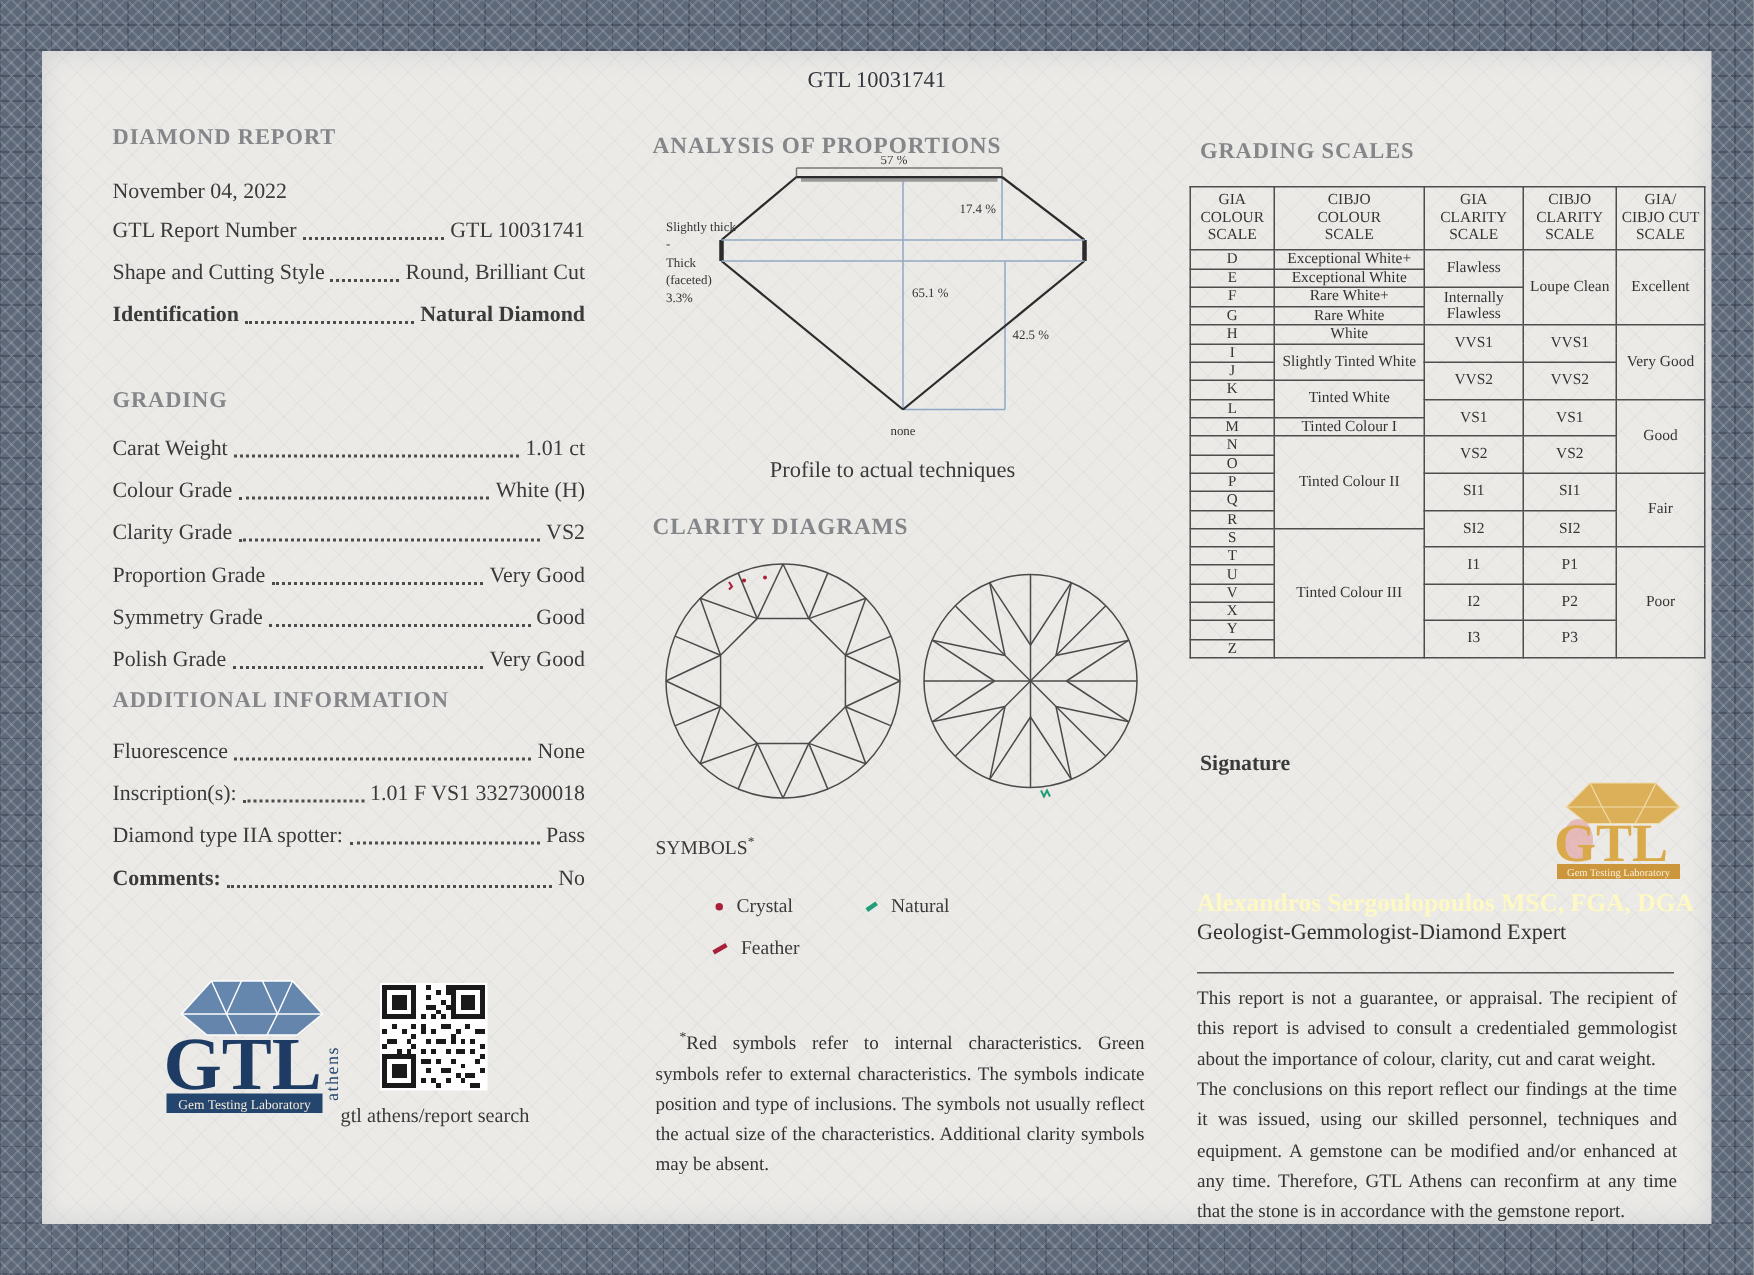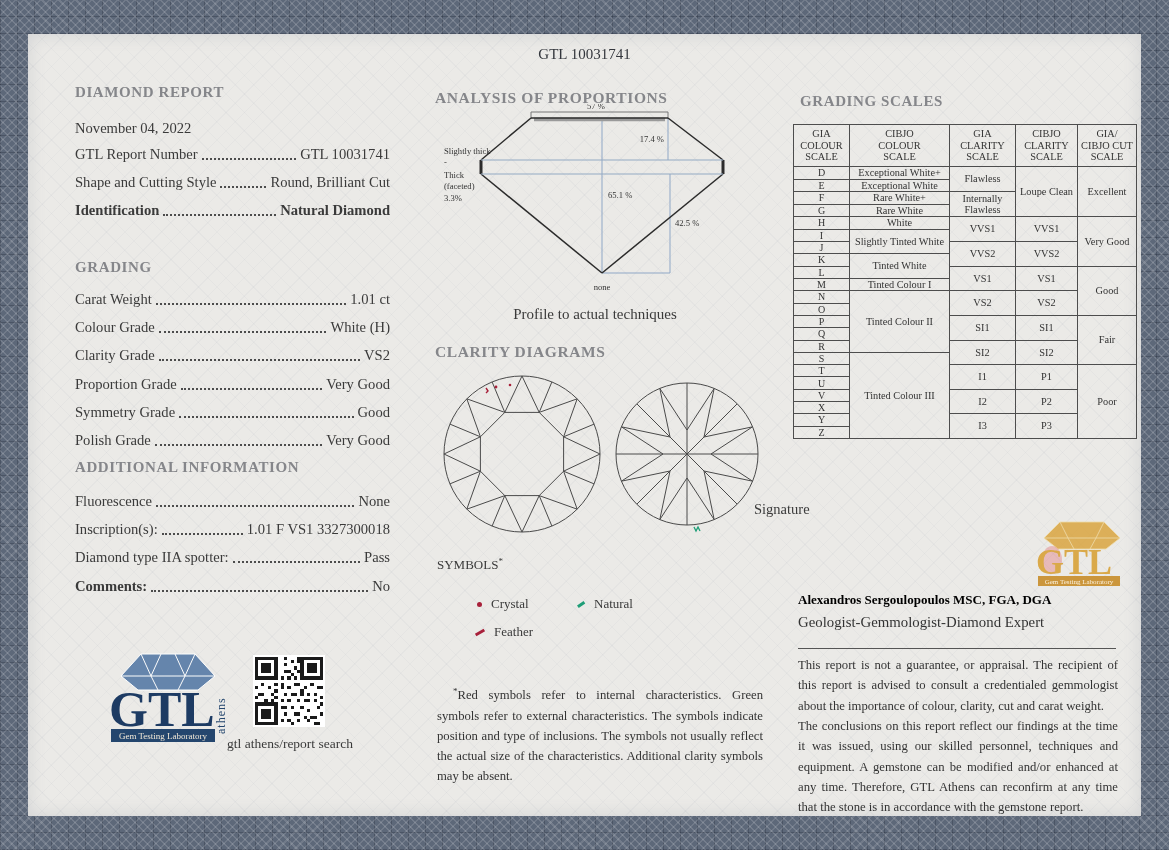--- a/index.html
+++ b/index.html
@@ -32,21 +32,21 @@
       overflow:hidden;line-height:1.12;}
   table.scales th{font-weight:normal;font-size:10.3px;height:41px;}
   table.scales td{height:11.3px;}
   td.letter{font-size:10px;}
   .hline{display:block;}
   .legend-item{position:absolute;display:flex;align-items:center;font-size:13px;color:#3a3a3a;}
   .mark{display:inline-block;margin-right:9px;}
   .footnote,.disclaimer{font-size:12.7px;line-height:1.6;text-align:justify;color:#333;margin:0;}
   .qr-caption{font-size:13.5px;text-align:center;}
   .sig-label{font-size:14.5px;}
-  .name{font-size:13px;font-weight:bold;color:#000000;}
+  .name{font-size:17px;font-weight:bold;color:#fef9c3;}
   .name-sub{font-size:14.8px;color:#333;}
   .sep{border-top:1.2px solid #555;}
   sup{font-size:9px;}
   svg text{font-family:"Liberation Serif","DejaVu Serif",serif;}
 </style>
 </head>
 <body>
 
 <div class="page">
   <div class="frame"></div>
@@ -457,21 +457,21 @@
             <td rowspan="2">I3</td>
             <td rowspan="2">P3</td>
           </tr>
       <tr>
             <td class="letter">Z</td>
           </tr>
     </tbody>
       </table>
   </div>
 
-  <div class="abs sig-label" style="left:754px;top:501px;">Signature</div>
+  <div class="abs sig-label" style="left:800px;top:501px;font-weight:bold;">Signature</div>
 
   <div class="abs" style="left:1030px;top:518px;width:100px;height:72px;opacity:.92;">
     <svg width="100" height="72" viewBox="0 0 100 72">
       <g stroke="#f0d9a0" stroke-width=".8" fill="#d9a43c" opacity=".9">
         <polygon points="30,4 74,4 90,20 76,31 28,31 14,20"></polygon>
         <line x1="14" y1="20" x2="90" y2="20"></line>
         <line x1="30" y1="4" x2="38" y2="20"></line>
           <line x1="74" y1="4" x2="66" y2="20"></line>
         <line x1="38" y1="20" x2="44" y2="31"></line>
           <line x1="66" y1="20" x2="60" y2="31"></line>

